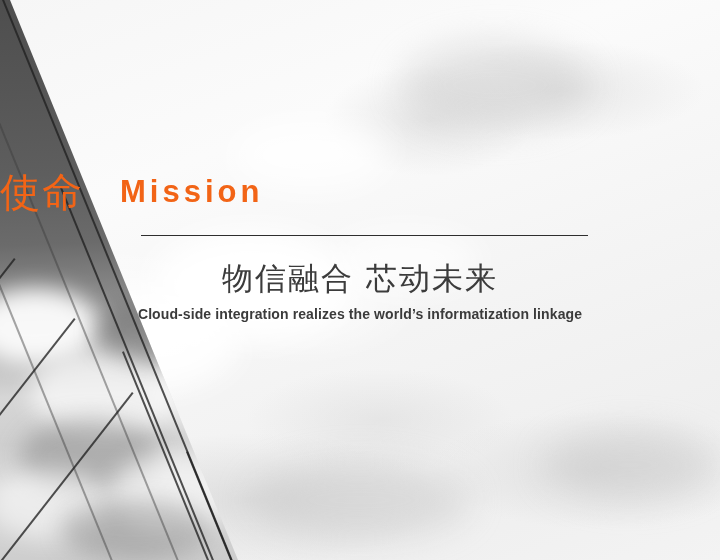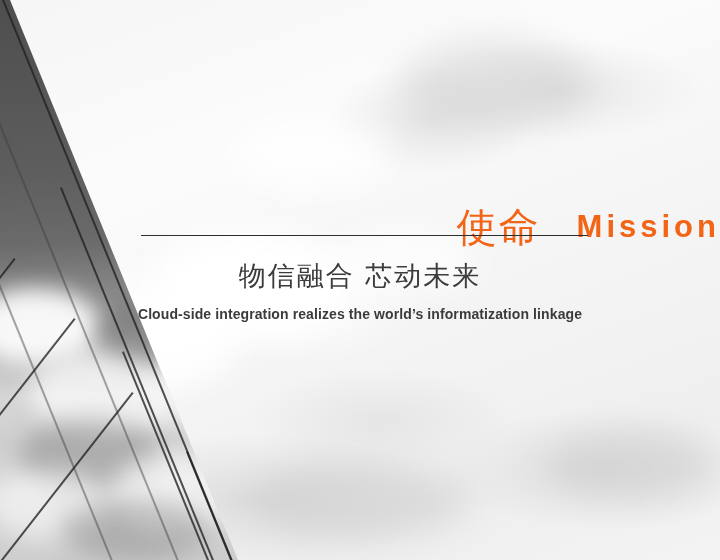--- a/index.html
+++ b/index.html
@@ -97,23 +97,22 @@
     position: absolute;
     left: 0; top: 0;
     width: 720px;
     height: 560px;
   }
   .headline {
     position: absolute;
     left: 0;
     top: 172px;
     width: 720px;
-    text-align: right;
+    text-align: left;
     white-space: nowrap;
-    margin-top: 35px;
   }
   .headline-cn {
     font-family: "DejaVu Sans", "Liberation Sans", sans-serif;
     font-size: 40px;
     line-height: 1;
     color: #f26416;
     letter-spacing: 2px;
     vertical-align: middle;
   }
   .headline-en {
@@ -133,21 +132,21 @@
     height: 1px;
     background: #2e2e2e;
   }
   .subtitle-cn {
     position: absolute;
     left: 0;
     top: 258px;
     width: 720px;
     text-align: center;
     font-family: "DejaVu Sans", "Liberation Sans", sans-serif;
-    font-size: 27px;
+    font-size: 31px;
     color: #3c3c3c;
     letter-spacing: 2px;
     white-space: nowrap;
   }
   .tagline {
     position: absolute;
     left: 0;
     top: 303px;
     width: 720px;
     text-align: center;

